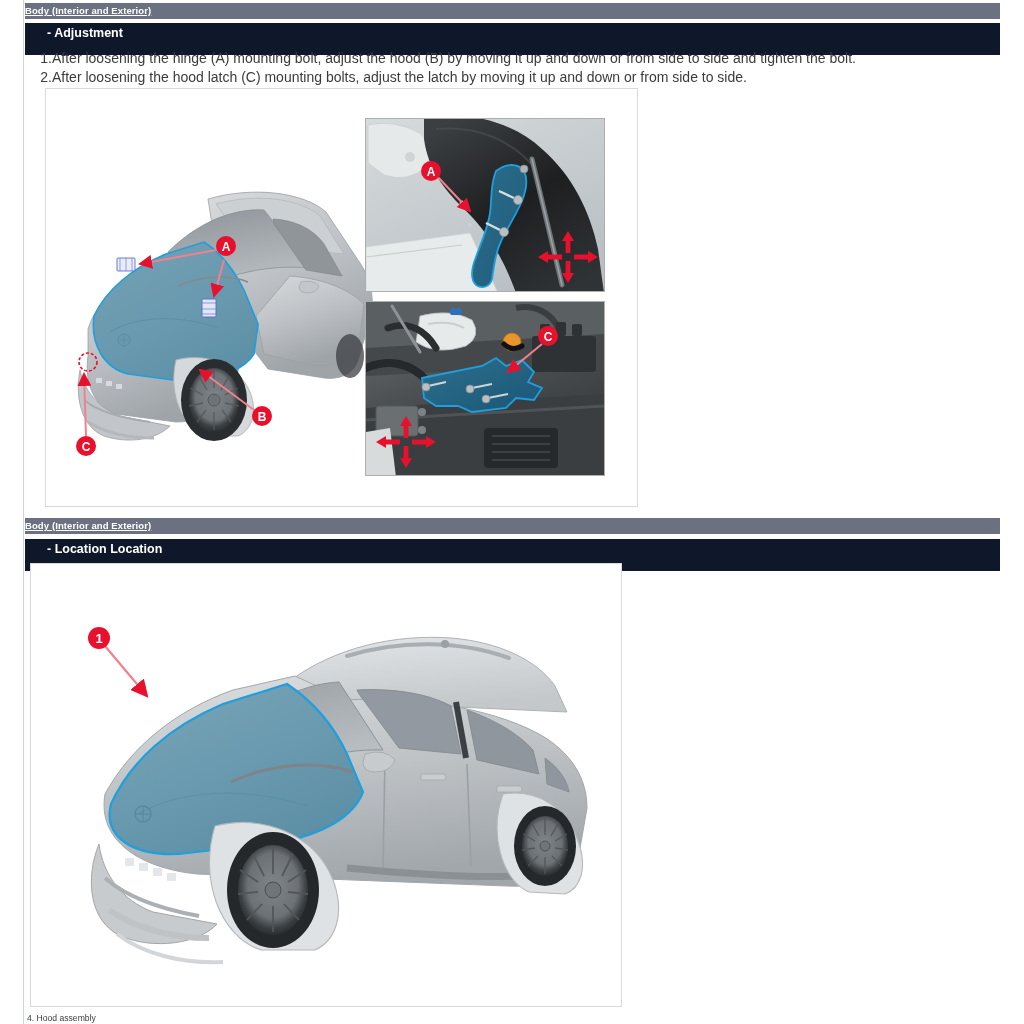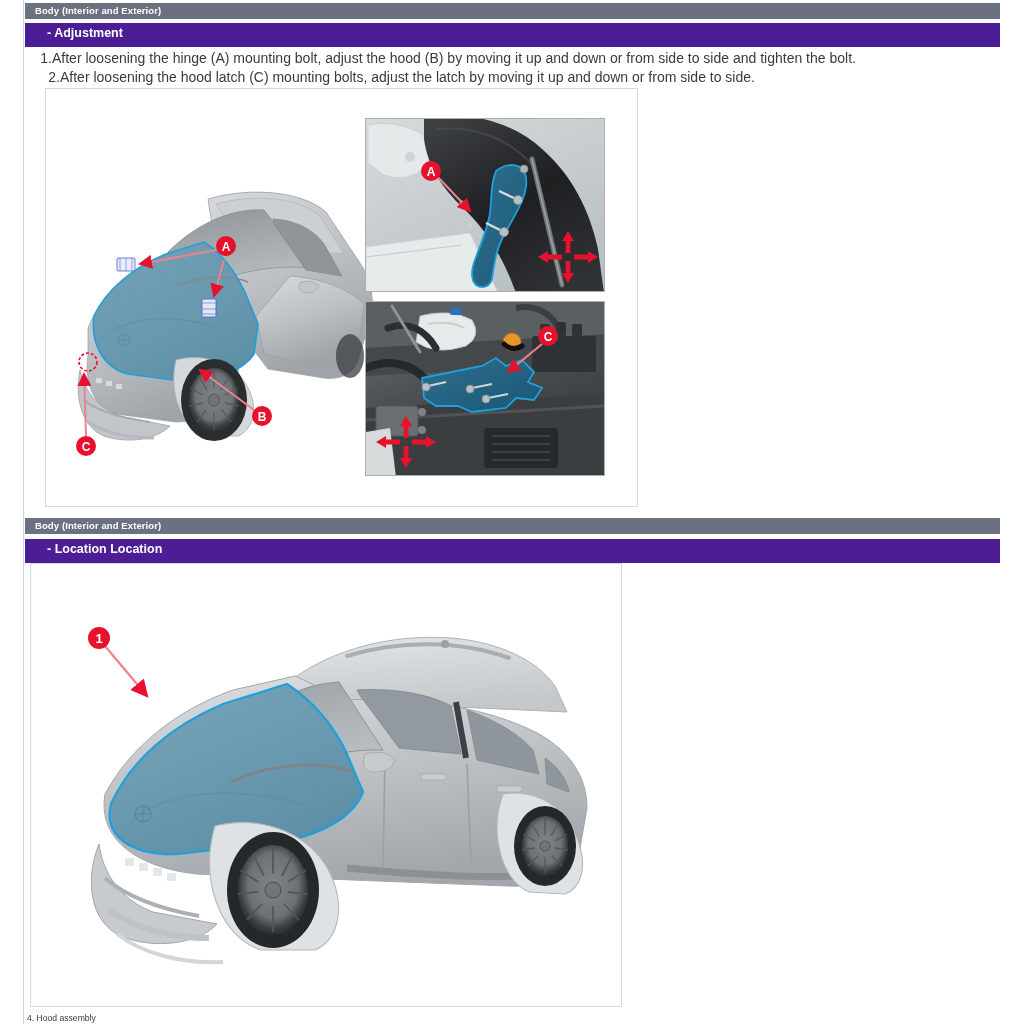--- a/index.html
+++ b/index.html
@@ -21,28 +21,28 @@
     background: #c9d4e4;
   }
 
   .section-bar {
     position: absolute;
     left: 25px; width: 975px; height: 16px;
     background: #6b7180;
     color: #ffffff;
     font-size: 9.5px; font-weight: bold;
     line-height: 16px;
-    padding-left: 10px;
     letter-spacing: 0.1px;
     white-space: nowrap;
+    text-decoration: underline;
   }
   .title-bar {
     position: absolute;
-    left: 25px; width: 975px; height: 24px;
-    background: #4c1d95;
+    left: 25px; width: 975px; height: 32px;
+    background: #0f172a;
     color: #ffffff;
     font-size: 12.5px; font-weight: bold;
     line-height: 20px;
     padding-left: 22px;
     white-space: nowrap;
   }
 
   .step {
     position: absolute;
     left: 39px;
@@ -89,21 +89,21 @@
 
   <div class="left-rule"></div>
 
   <div class="section-bar" style="top:3px;">Body (Interior and Exterior)</div>
 
   <div class="title-bar" style="top:23px;">- Adjustment</div>
 
   <div class="step" style="top:50px;">
     <span class="num">1.</span><span>After loosening the hinge (A) mounting bolt, adjust the hood (B) by moving it up and down or from side to side and tighten the bolt.</span>
   </div>
-  <div class="step" style="top:69px;margin-left:8px;">
+  <div class="step" style="top:69px;">
     <span class="num">2.</span><span>After loosening the hood latch (C) mounting bolts, adjust the latch by moving it up and down or from side to side.</span>
   </div>
 
   <div class="fig-box" id="fig-adjustment">
 
     <svg width="330" height="320" viewBox="0 0 330 320" style="position:absolute;left:12px;top:75px;" class="no-sel">
       <defs>
         <linearGradient id="bodyG1" x1="0" y1="0" x2="0.4" y2="1">
           <stop offset="0" stop-color="#d8dadc"></stop>
           <stop offset="0.55" stop-color="#bcc0c4"></stop>

